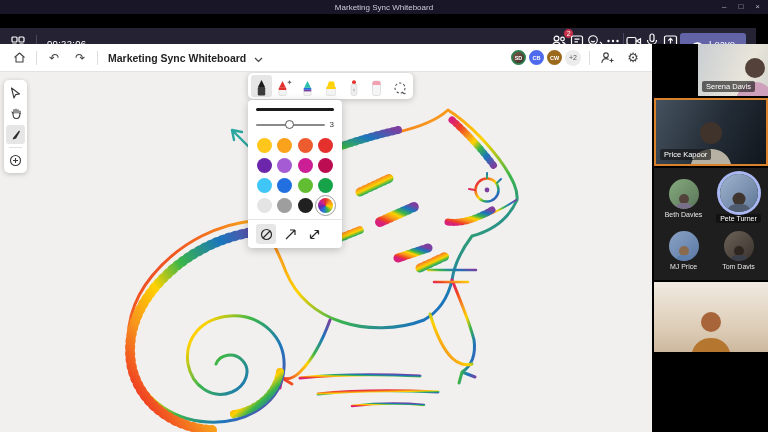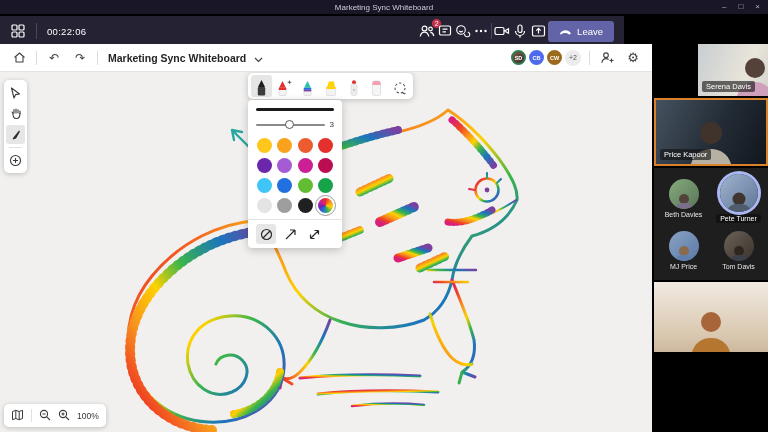--- a/index.html
+++ b/index.html
@@ -9,26 +9,26 @@
 
   
   .titlebar { position:absolute; left:0; top:0; width:768px; height:14px;
               background:#191627; display:flex; align-items:center; justify-content:center; }
   .titlebar .wtitle { color:#cfcbdd; font-size:8px; }
   .wcontrols { position:absolute; right:8px; top:0; height:14px; display:flex; gap:12px;
                align-items:center; color:#b9b5c9; font-size:8px; }
   .wcbtn { cursor:default; line-height:14px; }
 
   
-  .meetbar { position:absolute; left:0; top:16px; width:624px; height:30px;
+  .meetbar { position:absolute; left:0; top:28px; width:756px; height:30px;
              background:#252233; display:flex; align-items:center; padding:0 10px; }
   .meetbar .left { display:flex; align-items:center; gap:10px; }
   .vdiv { width:1px; height:16px; background:#4a4660; }
   .timer { color:#ffffff; font-size:9.5px; letter-spacing:.3px; }
-  .meetbar .right { margin-left:auto; display:flex; align-items:center; gap:2px; }
+  .meetbar .right { margin-left:auto; display:flex; gap:2px; }
   .micon { width:16px; height:16px; display:flex; align-items:center; justify-content:center; position:relative; }
   .micon svg { display:block; }
   .badge { position:absolute; top:-5px; right:-7px; min-width:11px; height:11px; border-radius:6px;
            background:#c4314b; color:#fff; font-size:7px; display:flex; align-items:center;
            justify-content:center; padding:0 2px; border:1px solid #252233; }
   .leave { height:21px; border-radius:3px; display:flex; align-items:center; gap:5px;
            padding:0 11px; color:#fff; font-size:9.5px; border:none; }
 
   
   .main { position:absolute; left:0; top:44px; width:768px; height:388px; display:flex; }
@@ -472,48 +472,20 @@
             <span class="arrbtn">
               <svg width="13" height="13" viewBox="0 0 13 13">
                   <g fill="none" stroke="#2a2a2a" stroke-width="1.2">
                     <path d="M2.5 10.5l8-8M10.5 2.5H6.5M10.5 2.5v4M2.5 10.5h4M2.5 10.5v-4"></path>
                   </g>
                 </svg>
             </span>
           </div>
         </div>
 
-        <div class="zoombar">
-          <span>
-            <svg width="13" height="12" viewBox="0 0 13 12">
-                <g fill="none" stroke="#3a3a3a" stroke-width="1">
-                  <path d="M1.5 2.5l3.3-1.2 3.4 1.2 3.3-1.2v8.2l-3.3 1.2-3.4-1.2-3.3 1.2z"></path>
-                  <path d="M4.8 1.3v8.2M8.2 2.5v8.2"></path>
-                </g>
-              </svg>
-          </span>
-          <span class="zdiv"></span>
-          <span>
-            <svg width="12" height="12" viewBox="0 0 12 12">
-                <g fill="none" stroke="#3a3a3a" stroke-width="1.1">
-                  <circle cx="5" cy="5" r="3.6"></circle>
-                  <path d="M7.8 7.8L11 11M3.4 5h3.2"></path>
-                </g>
-              </svg>
-          </span>
-          <span>
-            <svg width="12" height="12" viewBox="0 0 12 12">
-                <g fill="none" stroke="#3a3a3a" stroke-width="1.1">
-                  <circle cx="5" cy="5" r="3.6"></circle>
-                  <path d="M7.8 7.8L11 11M3.4 5h3.2M5 3.4v3.2"></path>
-                </g>
-              </svg>
-          </span>
-          <span class="zoomlvl">100%</span>
-        </div>
       </div>
     </div>
 
     <div class="sidebar">
 
       <div class="tile vtile" style="height:52px;margin-left:44px;">
         <div class="photo ph-serena"></div>
         <svg class="sil" width="54" height="46" viewBox="0 0 54 46">
             <circle cx="27" cy="14" r="10" fill="#53413a"></circle>
             <path d="M8 46c2-12 10-18 19-18s17 6 19 18z" fill="#cfa0bb"></path>

